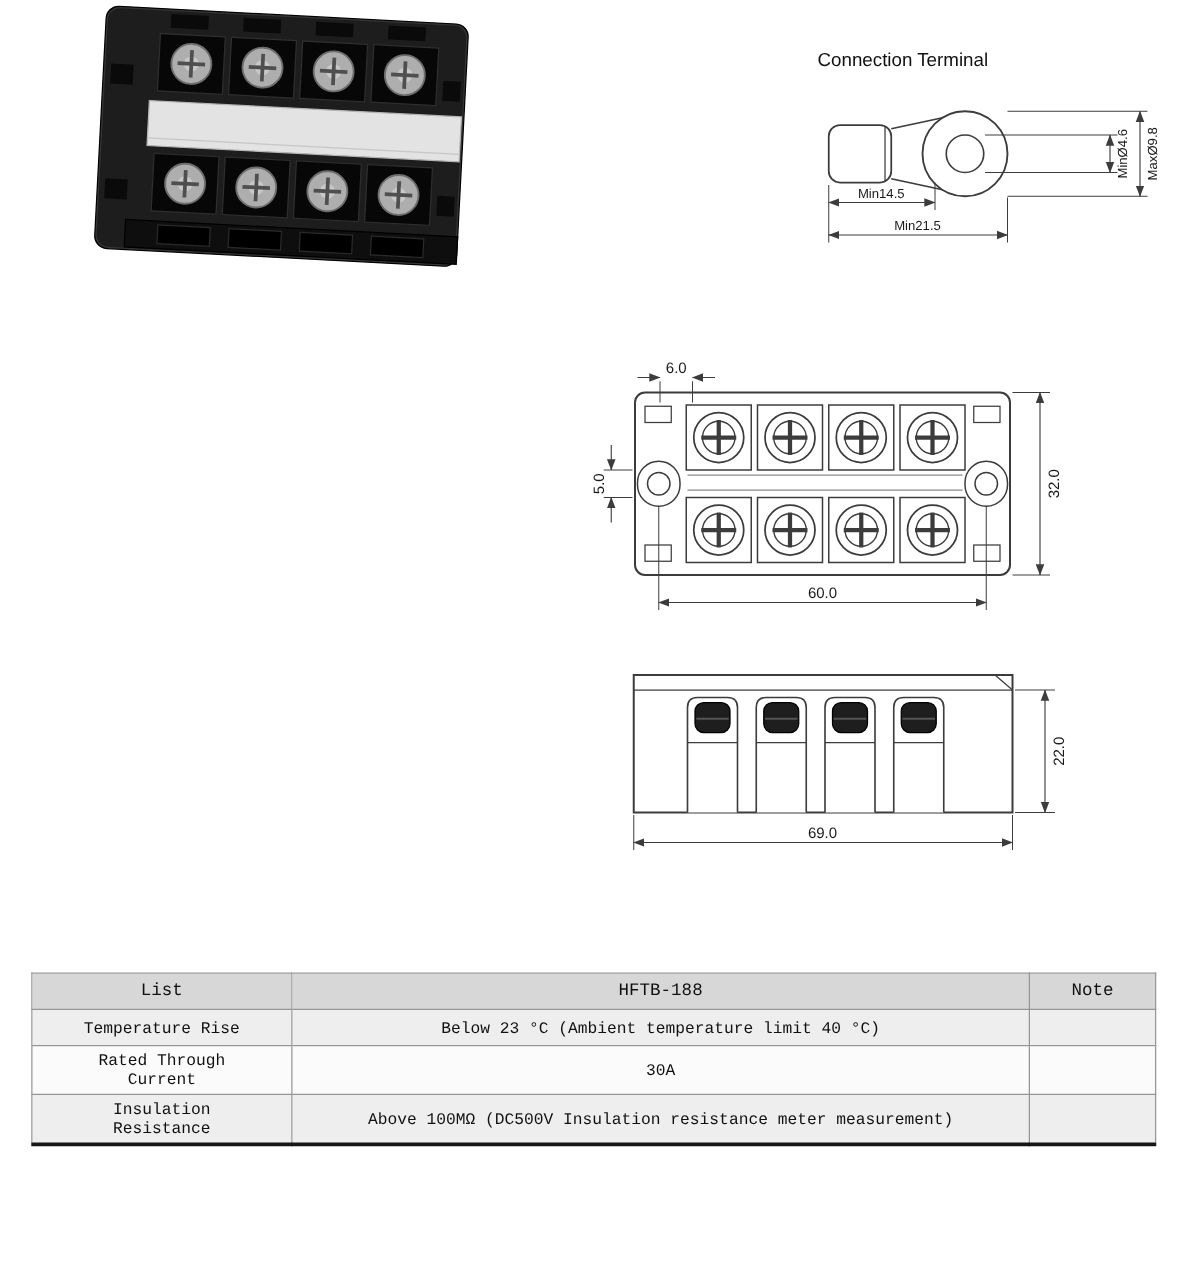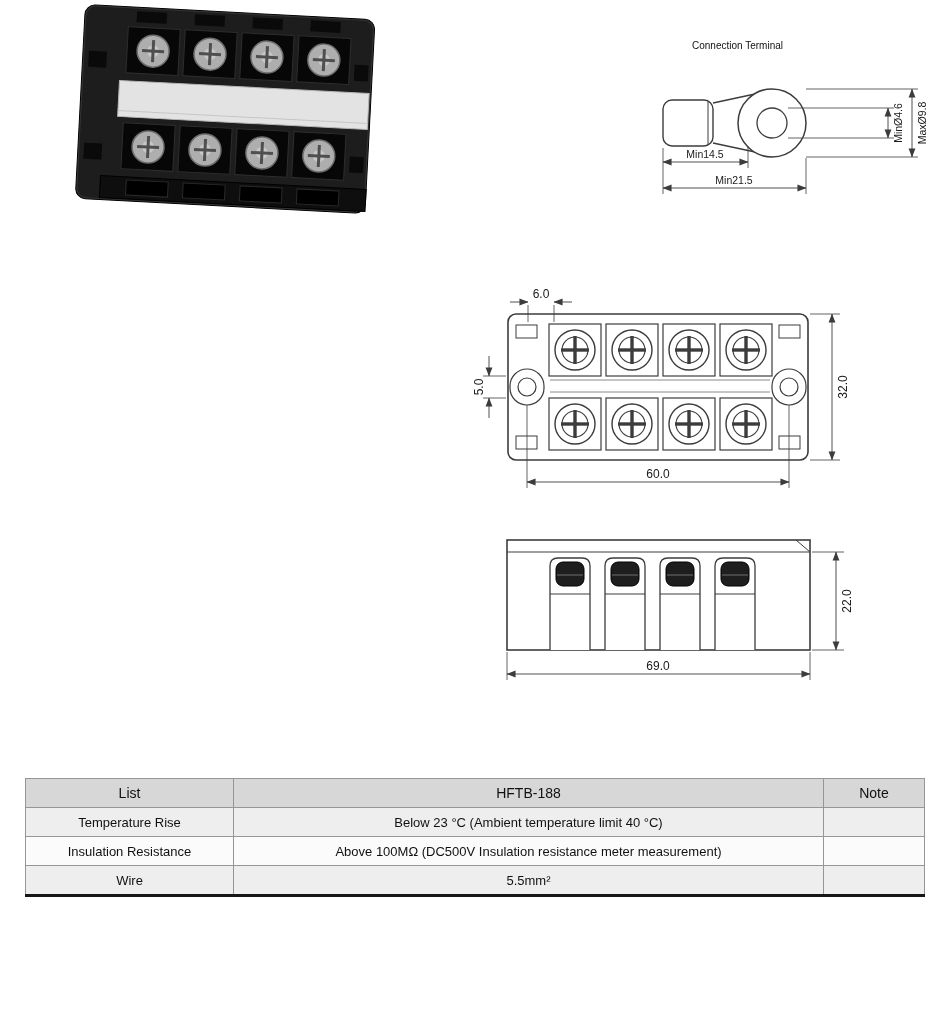--- a/index.html
+++ b/index.html
@@ -1,35 +1,35 @@
 <!DOCTYPE html>
 <html><head>
 <meta charset="utf-8">
 <style>
   html,body { margin:0; padding:0; background:#ffffff; }
   body { width:948px; height:1019px; font-family:"Liberation Sans", sans-serif; color:#111; }
   .page { position:relative; width:948px; height:1019px; background:#fff; overflow:hidden; }
   .abs { position:absolute; }
-  .drawing-title { position:absolute; left:692px; top:40px; font-size:10px; color:#111; }
+  .drawing-title { position:absolute; left:654px; top:40px; font-size:15px; color:#111; }
 
   svg text { fill:#1a1a1a; font-family:"Liberation Sans", sans-serif; }
   .dimtxt   { font-size:12px; }
   .dimtxt-s { font-size:10.5px; }
 
   table.spec-table {
     position:absolute; left:25px; top:778px; width:899px;
     border-collapse:collapse; table-layout:fixed;
     font-size:13px; color:#111;
     border:1px solid #7d7d7d;
     border-bottom:3px solid #161616;
   }
   .spec-table th, .spec-table td {
     border:1px solid #969696;
     padding:4px 22px; text-align:center; vertical-align:middle;
-    height:20px; overflow:hidden;
+    height:20px; overflow:hidden;font-family:Liberation Mono, monospace;
   }
   .spec-table th { background:#d7d7d7; font-weight:normal; font-size:14px; }
   .spec-table tbody tr:nth-child(odd) td  { background:#eeeeee; }
   .spec-table tbody tr:nth-child(even) td { background:#fbfbfb; }
 </style>
 </head>
 <body>
 
 <div class="page">
 
@@ -221,25 +221,25 @@
         <th>Note</th>
       </tr>
     </thead>
     <tbody>
       <tr>
         <td>Temperature Rise</td>
         <td>Below 23 °C (Ambient temperature limit 40 °C)</td>
         <td></td>
       </tr>
       <tr>
+        <td>Rated Through Current</td>
+        <td>30A</td>
+        <td></td>
+      </tr>
+      <tr>
         <td>Insulation Resistance</td>
         <td>Above 100MΩ (DC500V Insulation resistance meter measurement)</td>
         <td></td>
       </tr>
-      <tr>
-        <td>Wire</td>
-        <td>5.5mm²</td>
-        <td></td>
-      </tr>
     </tbody>
   </table>
 
 </div>
 
 </body></html>

